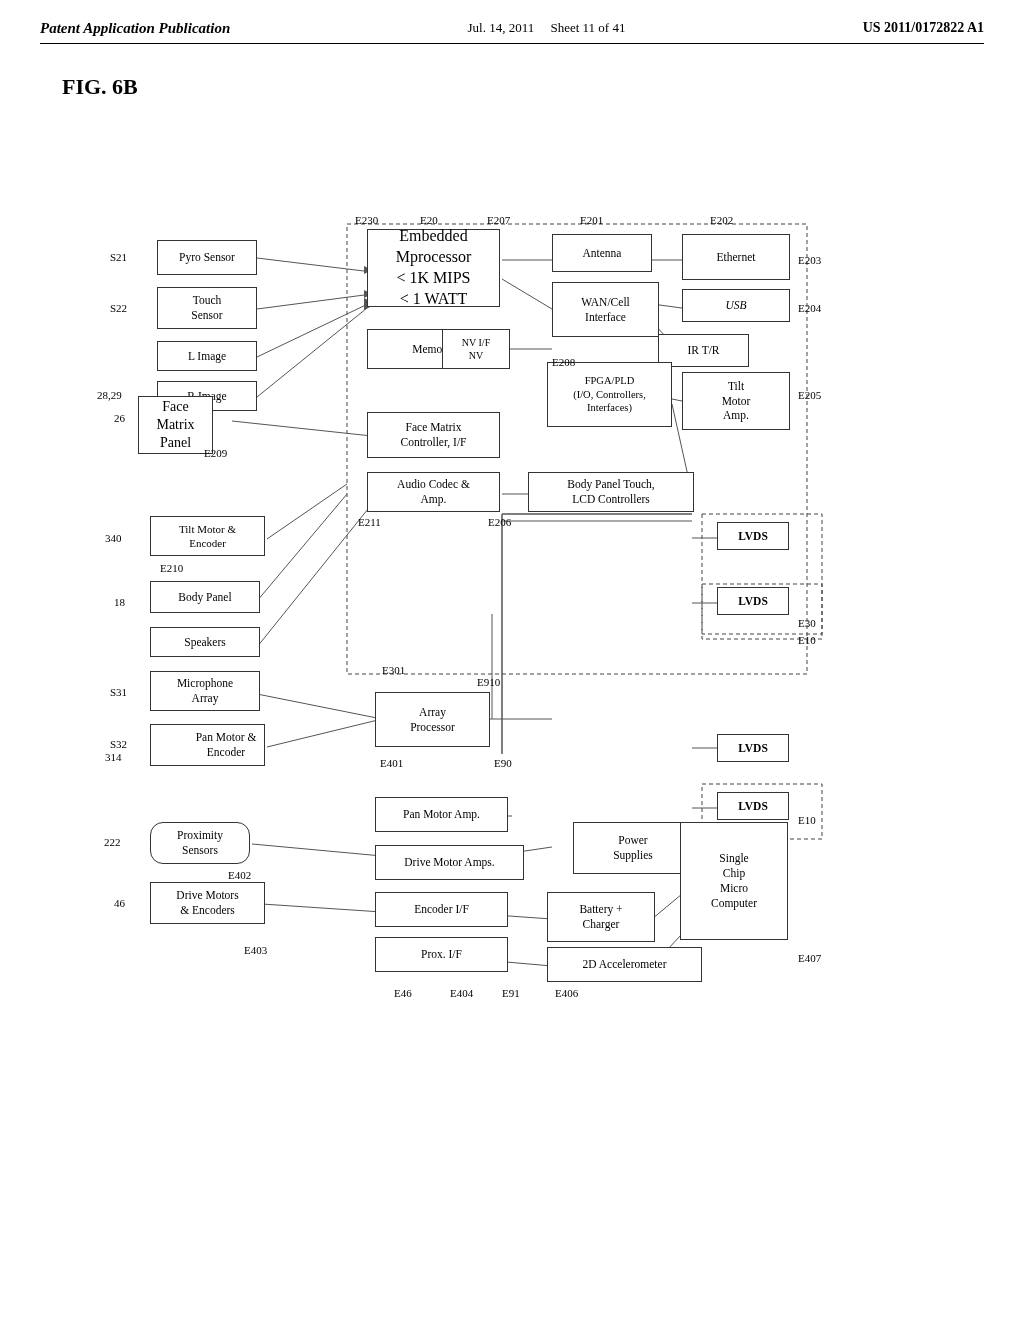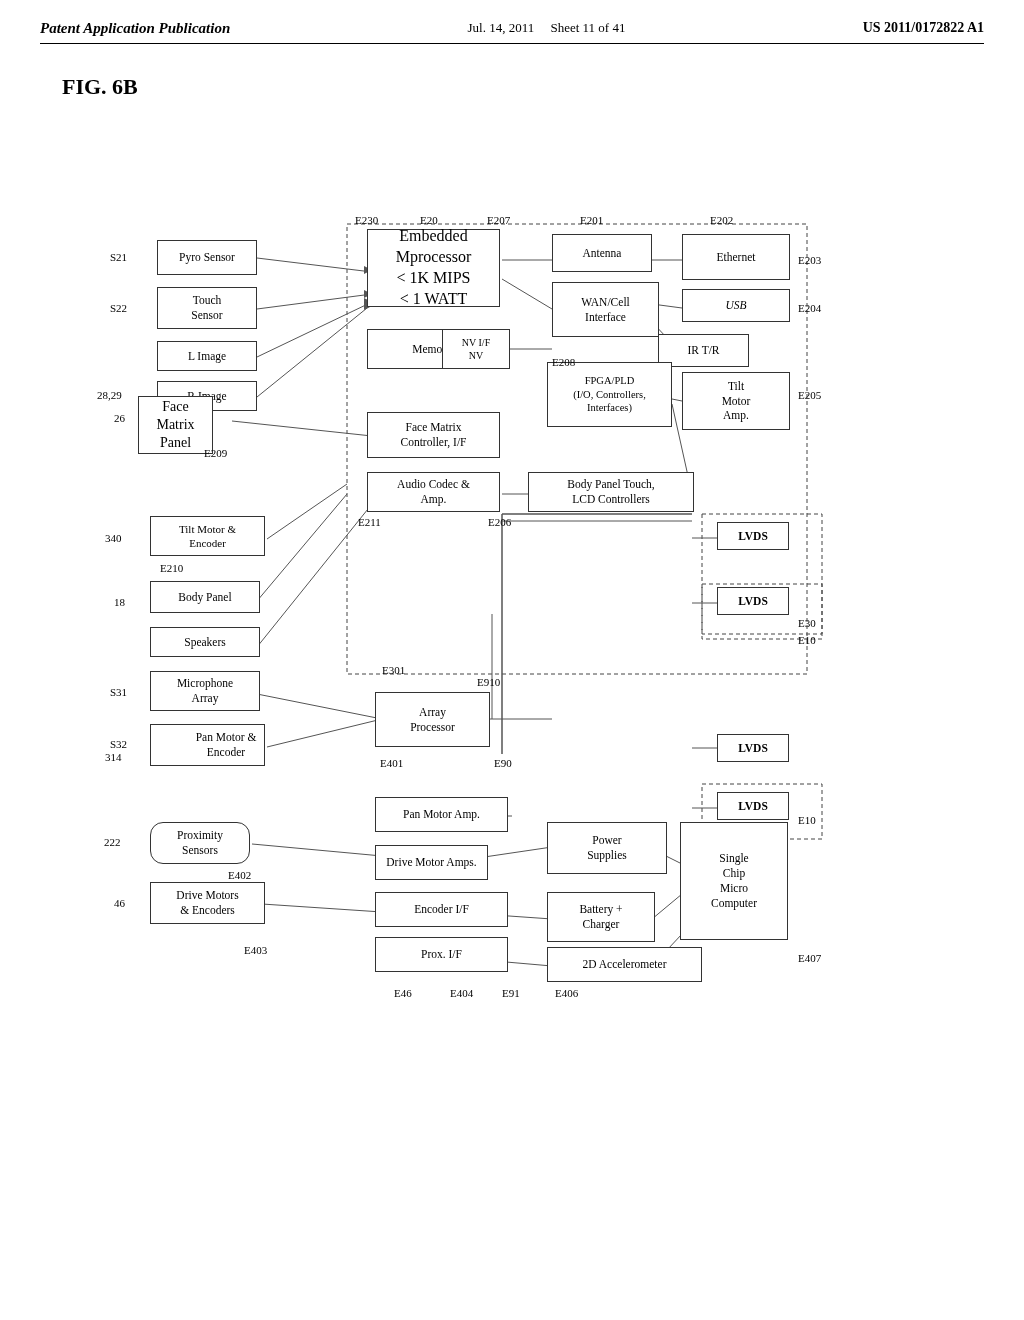--- a/index.html
+++ b/index.html
@@ -228,27 +228,27 @@
     <div class="box" style="left:325px;top:358px;width:133px;height:46px;">Face Matrix<br>Controller, I/F</div>
 
     <div class="box" style="left:325px;top:418px;width:133px;height:40px;">Audio Codec &amp;<br>Amp.</div>
 
     <div class="box" style="left:486px;top:418px;width:166px;height:40px;">Body Panel Touch,<br>LCD Controllers</div>
 
     <div class="box" style="left:333px;top:638px;width:115px;height:55px;">Array<br>Processor</div>
 
     <div class="box" style="left:333px;top:743px;width:133px;height:35px;">Pan Motor Amp.</div>
 
-    <div class="box" style="left:333px;top:791px;width:113px;height:35px;">Drive Motor Amps.</div>
+    <div class="box" style="left:333px;top:791px;width:149px;height:35px;">Drive Motor Amps.</div>
 
     <div class="box" style="left:333px;top:838px;width:133px;height:35px;">Encoder I/F</div>
 
     <div class="box" style="left:333px;top:883px;width:133px;height:35px;">Prox. I/F</div>
 
-    <div class="box" style="left:505px;top:768px;width:120px;height:52px;">Power<br>Supplies</div>
+    <div class="box" style="left:531px;top:768px;width:120px;height:52px;">Power<br>Supplies</div>
 
     <div class="box" style="left:505px;top:838px;width:108px;height:50px;">Battery +<br>Charger</div>
 
     <div class="box" style="left:505px;top:893px;width:155px;height:35px;">2D Accelerometer</div>
 
     <div class="box" style="left:638px;top:768px;width:108px;height:118px;">Single<br>Chip<br>Micro<br>Computer</div>
 
     <div class="box" style="left:675px;top:468px;width:72px;height:28px;font-weight:bold;">LVDS</div>
     <div class="box" style="left:675px;top:533px;width:72px;height:28px;font-weight:bold;">LVDS</div>
     <div class="box" style="left:675px;top:680px;width:72px;height:28px;font-weight:bold;">LVDS</div>

